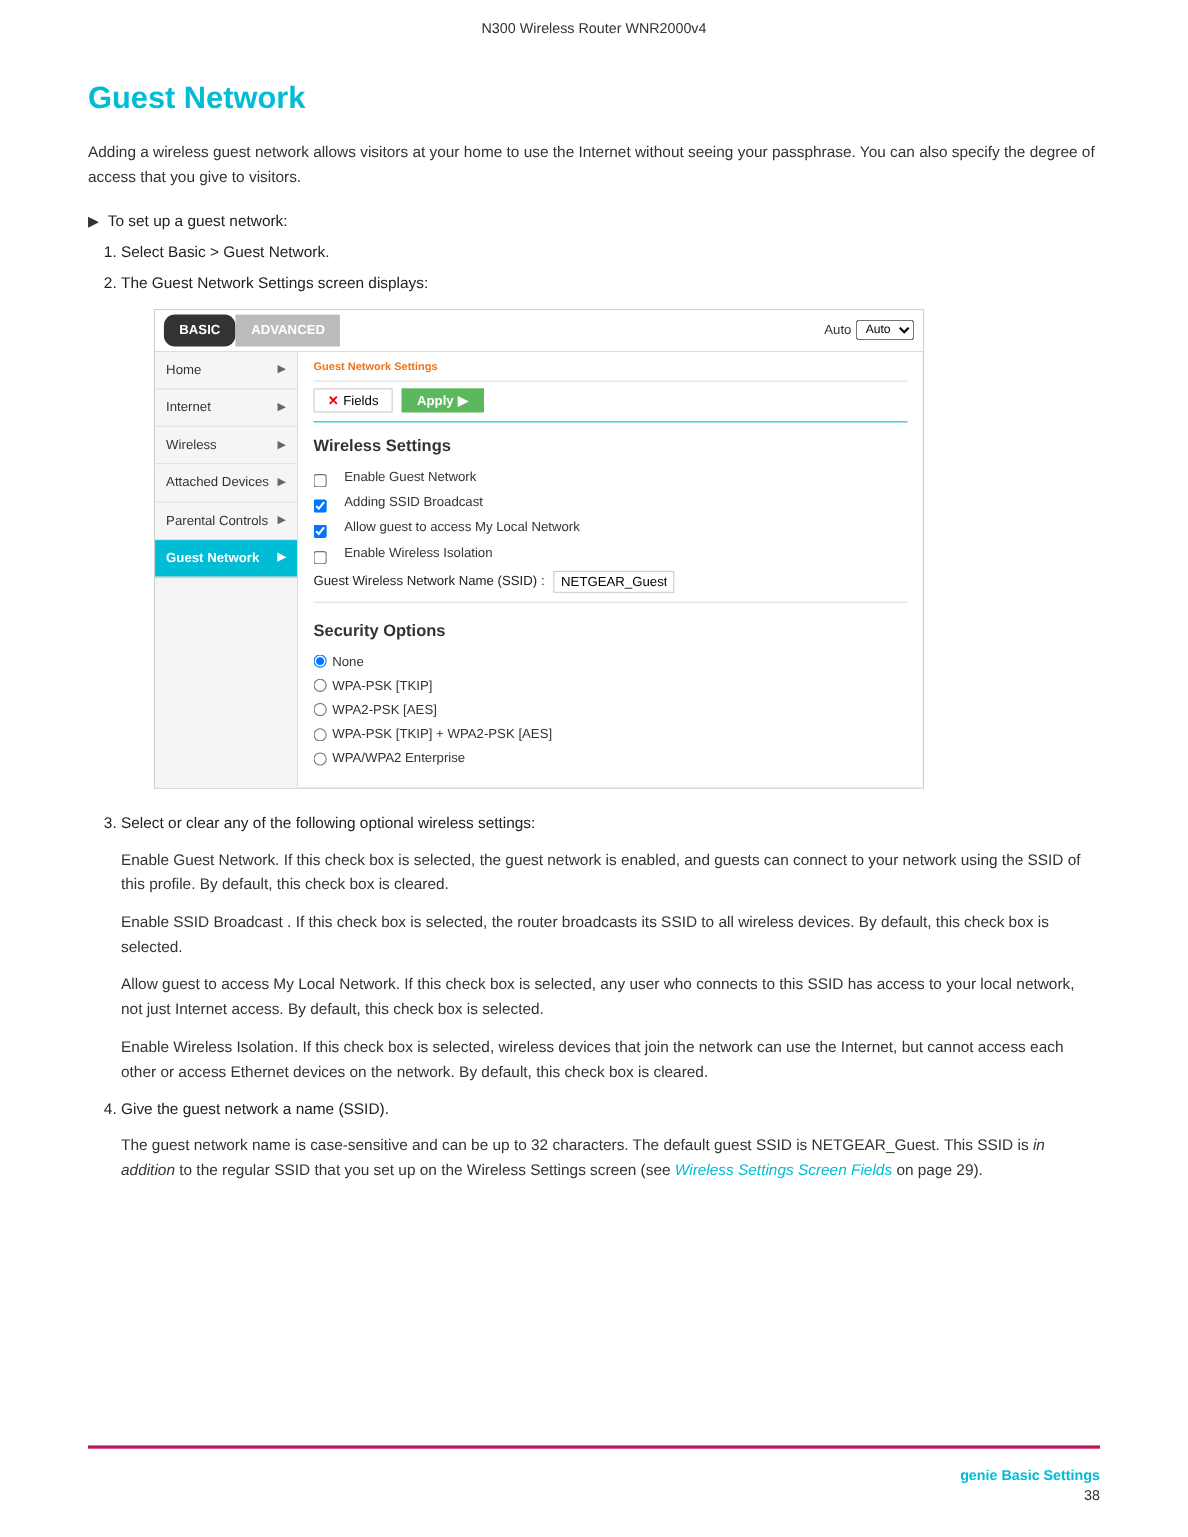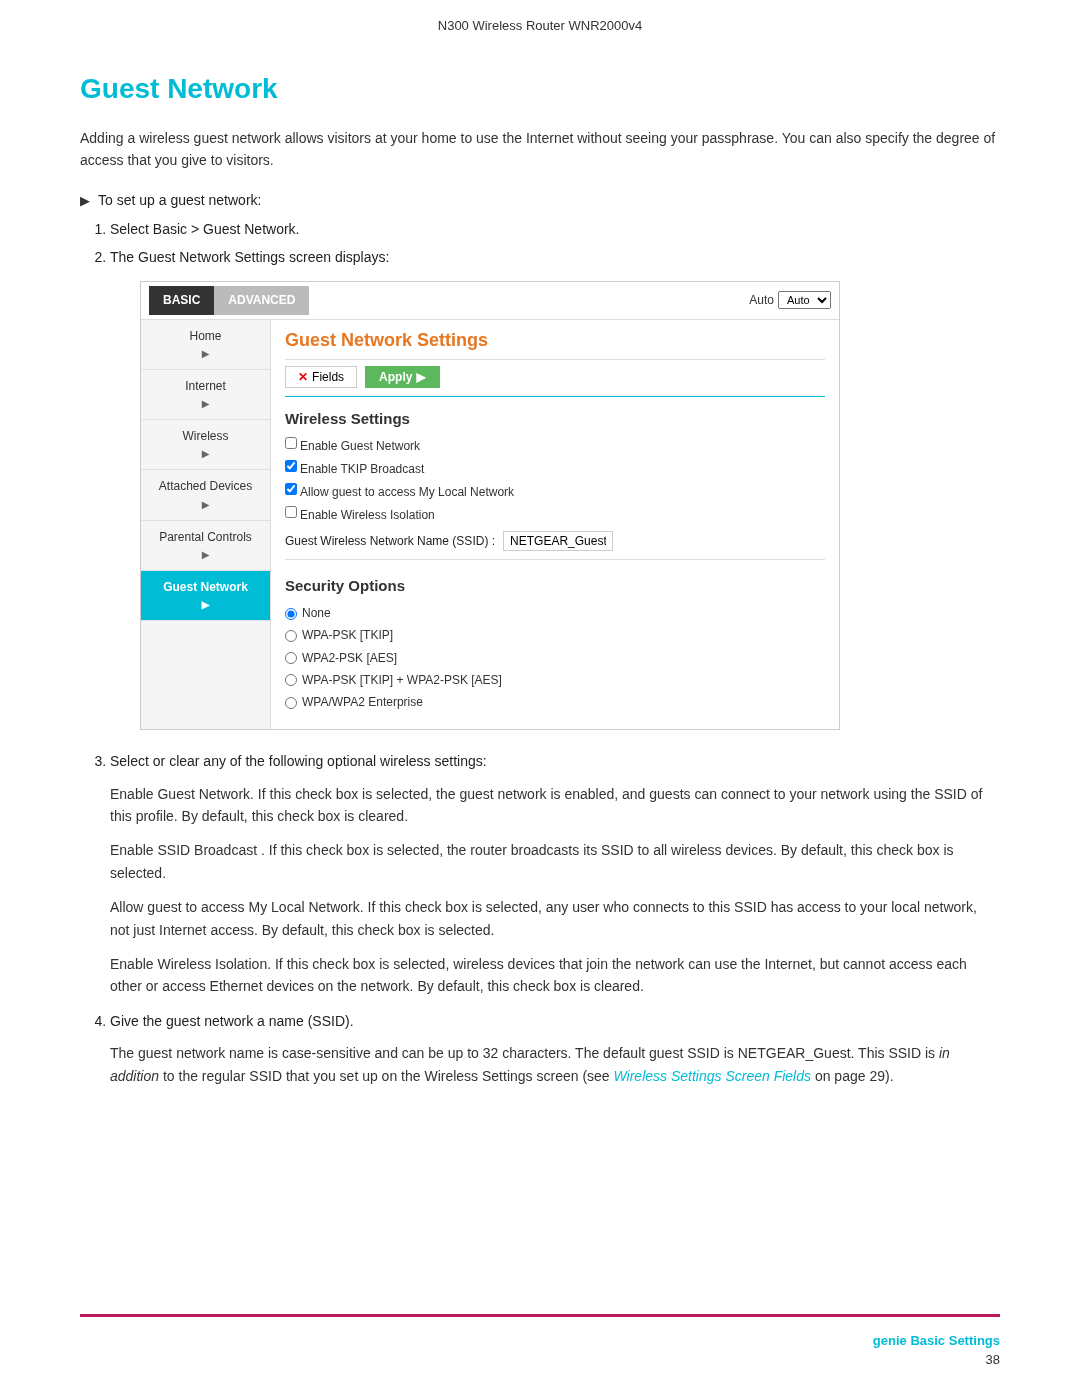--- a/index.html
+++ b/index.html
@@ -73,20 +73,21 @@
       padding: 4px 8px;
       gap: 0;
     }
     .tab-basic {
       background: #333;
       color: #fff;
       padding: 5px 14px;
       font-size: 12px;
       font-weight: bold;
       cursor: pointer;
+      border-radius: 10px;
     }
     .tab-advanced {
       background: #bbb;
       color: #fff;
       padding: 5px 14px;
       font-size: 12px;
       font-weight: bold;
       cursor: pointer;
     }
     .router-top-right {
@@ -112,40 +113,39 @@
     }
     .nav-item {
       padding: 7px 10px;
       font-size: 12px;
       color: #333;
       border-bottom: 1px solid #e0e0e0;
       display: flex;
       align-items: center;
       justify-content: space-between;
       cursor: pointer;
-      flex-direction: column;
     }
     .nav-item.active {
       background: #00bcd4;
       color: #fff;
       font-weight: bold;
     }
     .nav-arrow {
       font-size: 10px;
       color: #666;
     }
     .nav-item.active .nav-arrow {
       color: #fff;
     }
     .router-content {
       flex: 1;
       padding: 6px 14px 14px 14px;
     }
     .router-content-title {
-      font-size: 18px;
+      font-size: 10px;
       font-weight: bold;
       color: #e87722;
       margin-bottom: 6px;
       border-bottom: 1px solid #ddd;
       padding-bottom: 4px;
     }
     .action-bar {
       display: flex;
       align-items: center;
       gap: 8px;
@@ -181,22 +181,22 @@
     }
     .section-label {
       font-size: 15px;
       font-weight: bold;
       color: #333;
       margin-bottom: 6px;
       margin-top: 4px;
     }
     .checkbox-row {
       display: flex;
-      align-items: flex-start;
-      gap: 3px;
+      align-items: flex-end;
+      gap: 16px;
       margin-bottom: 4px;
       font-size: 12px;
       color: #333;
     }
     .checkbox-row input[type=checkbox] {
       margin: 0;
       width: 12px;
       height: 12px;
     }
     .ssid-row {
@@ -352,21 +352,21 @@
                 <span>▶</span>
               </button>
             </div>
             <div class="section-label">Wireless Settings</div>
             <div class="checkbox-row">
               <input type="checkbox" style="">
               <span>Enable Guest Network</span>
             </div>
             <div class="checkbox-row">
               <input type="checkbox" checked="" style="">
-              <span>Enable TKIP Broadcast</span>
+              <span>Adding SSID Broadcast</span>
             </div>
             <div class="checkbox-row">
               <input type="checkbox" checked="" style="">
               <span>Allow guest to access My Local Network</span>
             </div>
             <div class="checkbox-row">
               <input type="checkbox" style="">
               <span>Enable Wireless Isolation</span>
             </div>
             <div class="ssid-row">

